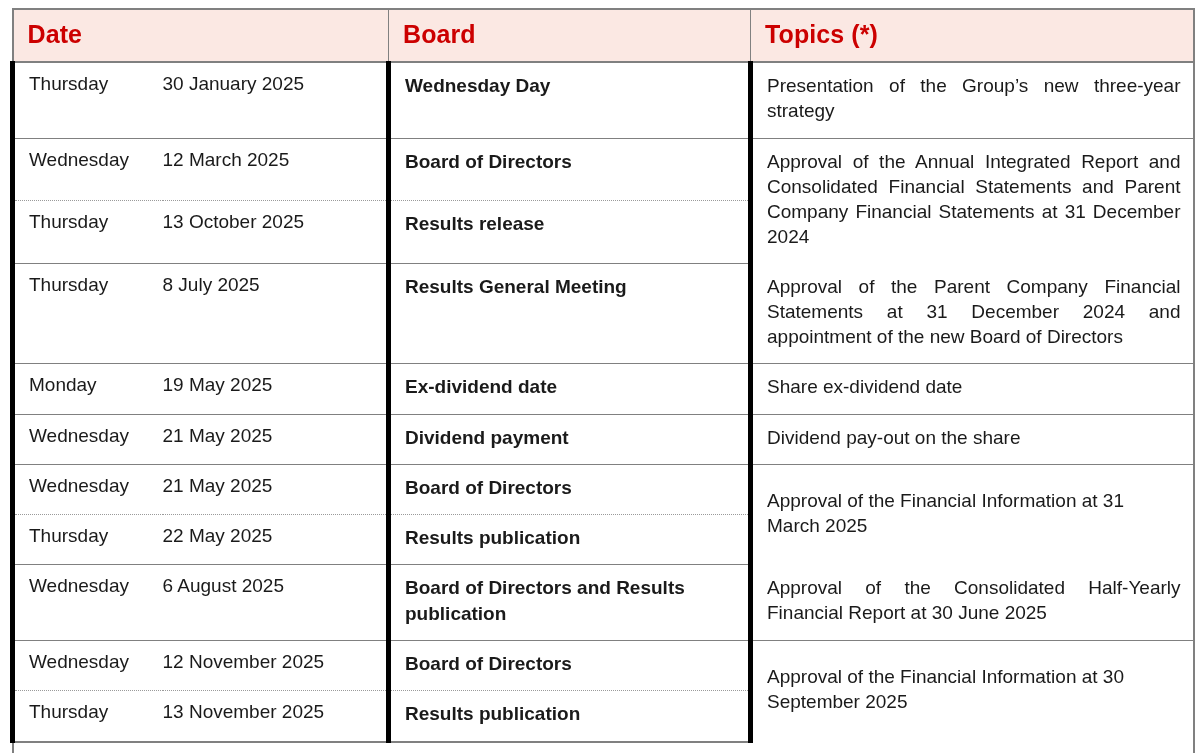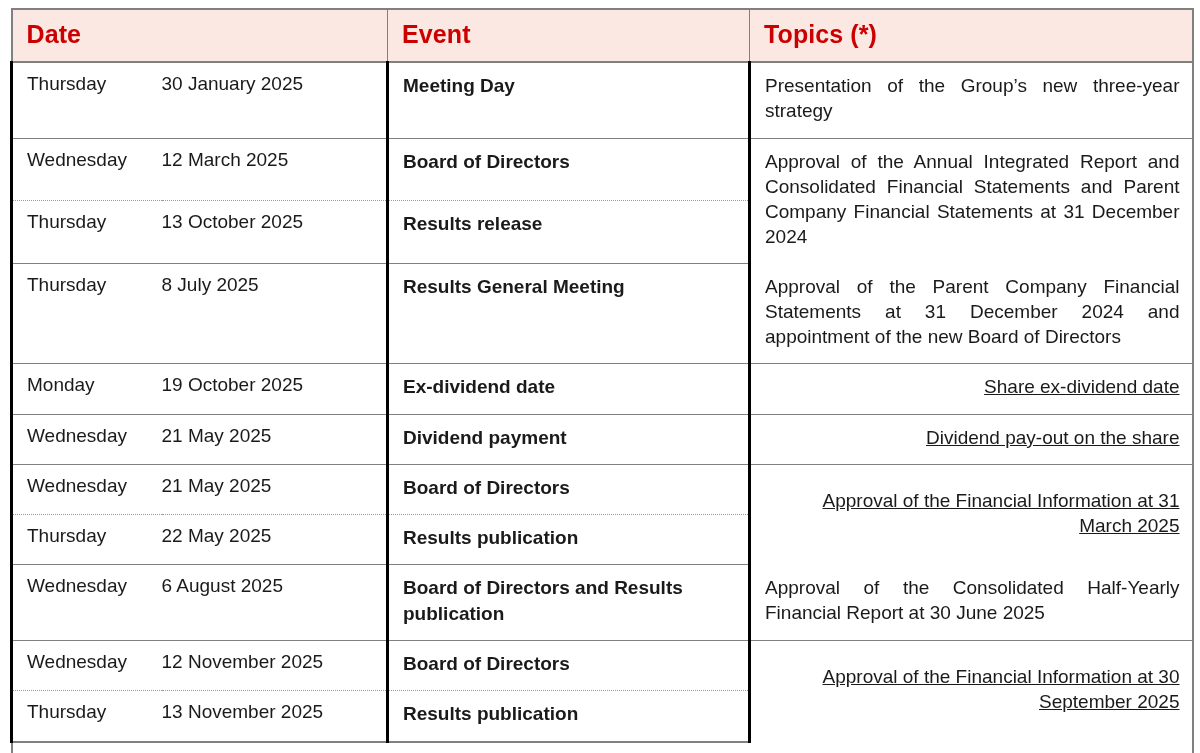--- a/index.html
+++ b/index.html
@@ -45,21 +45,21 @@
     padding: 5px 0 7px 14px;
     height: 39px;
     vertical-align: middle;
     letter-spacing: 0.1px;
   }
   thead th.th-date   { border-right: none; }
   thead th.th-dspan  { border-left: none; }
 
   
   tbody td {
-    border-left: 3px solid #000000;
+    border-left: 5px solid #000000;
     border-right: 1px solid #808080;
     font-size: 19px;
     color: #1a1a1a;
     vertical-align: top;
     background: #ffffff;
   }
 
   td.day {
     padding: 10px 0 14px 14px;
     border-right: none;
@@ -77,22 +77,21 @@
   }
   td.topics {
     padding: 10px 12px 14px 14px;
     text-align: justify;
     text-justify: inter-word;
     line-height: 1.33;
     hyphens: none;
   }
   td.topics-mid {
     vertical-align: middle;
-    text-align: right;
-    text-decoration: underline;
+    text-align: left;
   }
 
   
   tr.grp-end > td { border-bottom: 1px solid #808080; }
   
   tr.sub-split > td.day,
   tr.sub-split > td.date,
   tr.sub-split > td.event { border-bottom: 1px dotted #9a9a9a; }
 
   
@@ -118,31 +117,31 @@
       <col class="c-day">
       <col class="c-date">
       <col class="c-event">
       <col class="c-topics">
     </colgroup>
 
     <thead>
       <tr>
         <th class="th-date">Date</th>
         <th class="th-dspan"></th>
-        <th>Event</th>
+        <th>Board</th>
         <th>Topics (*)</th>
       </tr>
     </thead>
 
     <tbody>
 
       <tr class="grp-end">
         <td class="day">Thursday</td>
         <td class="date">30 January 2025</td>
-        <td class="event">Meeting Day</td>
+        <td class="event">Wednesday Day</td>
         <td class="topics">Presentation of the Group’s new three-year strategy</td>
       </tr>
 
       <tr class="sub-split">
         <td class="day">Wednesday</td>
         <td class="date">12 March 2025</td>
         <td class="event">Board of Directors</td>
         <td class="topics" rowspan="2">Approval of the Annual Integrated Report and Consolidated Financial Statements and Parent Company Financial Statements at 31 December 2024</td>
       </tr>
       <tr class="grp-end">
@@ -153,21 +152,21 @@
 
       <tr class="grp-end">
         <td class="day" style="padding-bottom:64px">Thursday</td>
         <td class="date">8 July 2025</td>
         <td class="event">Results General Meeting</td>
         <td class="topics">Approval of the Parent Company Financial Statements at 31 December 2024 and appointment of the new Board of Directors</td>
       </tr>
 
       <tr class="grp-end">
         <td class="day">Monday</td>
-        <td class="date">19 October 2025</td>
+        <td class="date">19 May 2025</td>
         <td class="event">Ex-dividend date</td>
         <td class="topics topics-mid">Share ex-dividend date</td>
       </tr>
 
       <tr class="grp-end">
         <td class="day">Wednesday</td>
         <td class="date">21 May 2025</td>
         <td class="event">Dividend payment</td>
         <td class="topics topics-mid">Dividend pay-out on the share</td>
       </tr>

